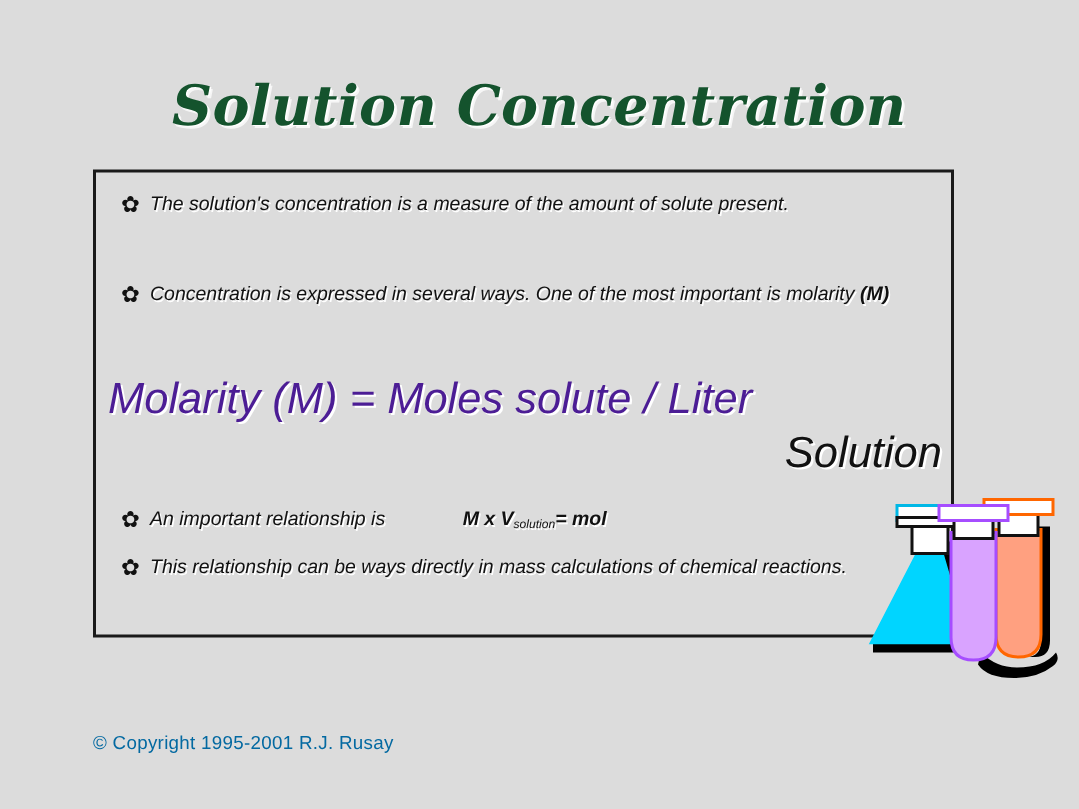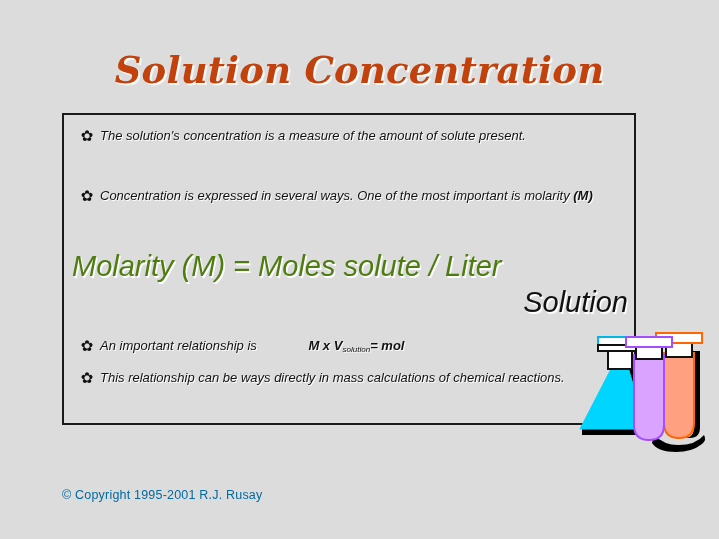--- a/index.html
+++ b/index.html
@@ -30,21 +30,21 @@
     left: 0;
     top: 48px;
     width: 719px;
     text-align: center;
     font-family: "DejaVu Serif", "Liberation Serif", serif;
     font-style: italic;
     font-weight: 700;
     font-size: 37px;
     line-height: 44px;
     letter-spacing: 0.2px;
-    color: #c2410c;
+    color: #14532d;
     text-shadow: 1px 1px 0 #ffffff, 2px 2px 0 rgba(255,255,255,0.75);
     white-space: nowrap;
   }
 
   
   #content-box {
     position: absolute;
     left: 62px;
     top: 113px;
     width: 574px;
@@ -94,21 +94,21 @@
     position: absolute;
     left: 8px;
     top: 133px;
     width: 556px;
   }
   #equation-line-1 {
     font-family: "Liberation Sans", sans-serif;
     font-style: italic;
     font-size: 29px;
     line-height: 36px;
-    color: #4d7c0f;
+    color: #4c1d95;
     text-shadow: 1.5px 1.5px 0 #ffffff;
     text-align: left;
     white-space: nowrap;
   }
   #equation-line-2 {
     font-family: "Liberation Sans", sans-serif;
     font-style: italic;
     font-size: 29px;
     line-height: 36px;
     color: #111111;

